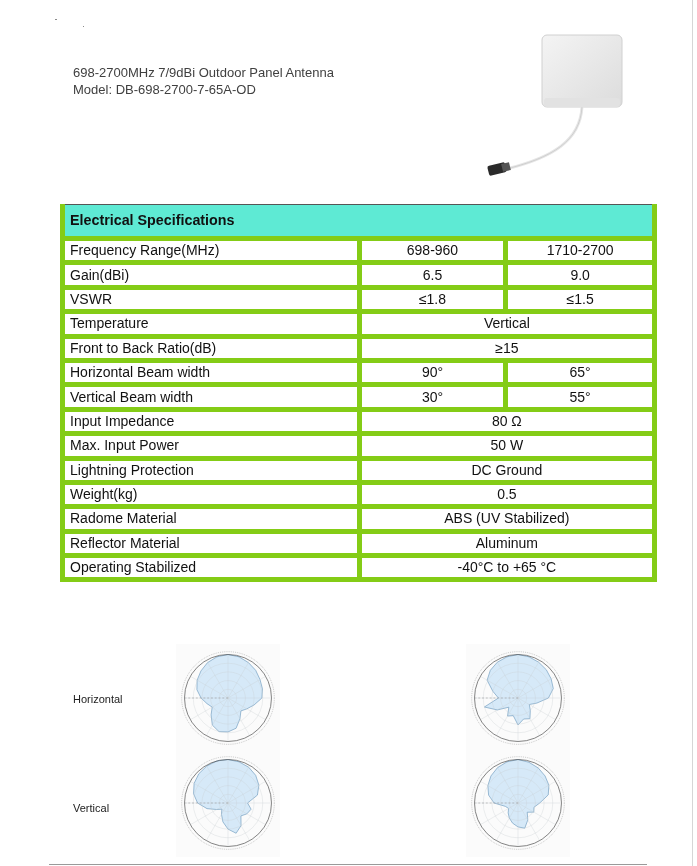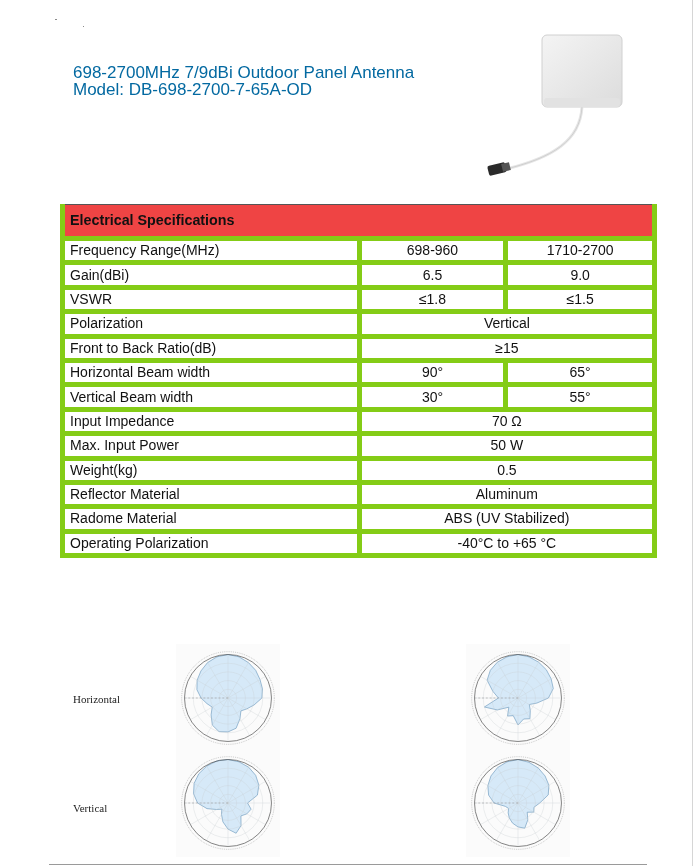--- a/index.html
+++ b/index.html
@@ -1,27 +1,27 @@
 <!DOCTYPE html>
 <html><head>
 <meta charset="utf-8">
 <style>
   html, body { margin: 0; padding: 0; background: #ffffff; }
   body { width: 697px; height: 866px; position: relative; overflow: hidden;
          font-family: "Liberation Sans", sans-serif; color: #111; }
   .page-edge { position: absolute; right: 4px; top: 0; bottom: 0; width: 1px; background: #d6d6d6; }
   .speck { position: absolute; width: 2px; height: 1px; background: #8a8a8a; }
-  .title-block { position: absolute; left: 73px; top: 64px; font-size: 17px; line-height: 17px; color: #0369a1; }
+  .title-block { position: absolute; left: 73px; top: 64px; font-size: 13px; line-height: 17px; color: #404040; }
   .product-photo { position: absolute; left: 484px; top: 30px; width: 140px; height: 150px; }
   table.spec { position: absolute; left: 60px; top: 204px; width: 597px; border-collapse: collapse; font-size: 14px; }
   table.spec td { border: 5px solid #84cc16; height: 19.4px; padding: 0 0 0 5px; line-height: 19px; white-space: nowrap; }
   table.spec td.v { text-align: center; padding: 0; border-radius: 7px; }
-  table.spec tr.section td { background: #ef4444; height: 31px; font-weight: bold; font-size: 14.3px; border-top: 1.5px solid #555; border-bottom: 1.5px solid #555; }
+  table.spec tr.section td { background: #5eead4; height: 31px; font-weight: bold; font-size: 14.3px; border-top: 1.5px solid #555; border-bottom: 1.5px solid #555; }
   col.c1 { width: 299px; } col.c2 { width: 148px; } col.c3 { width: 150px; }
-  .pattern-label { position: absolute; font-size: 11px; color: #222; font-family: Liberation Serif, serif; }
+  .pattern-label { position: absolute; font-size: 11px; color: #222; }
   .polar { position: absolute; width: 104px; height: 108px; }
   .bottom-rule { position: absolute; left: 49px; right: 50px; top: 864px; height: 1px; background: #9a9a9a; }
 </style>
 </head>
 <body>
 
 <div class="page-edge"></div>
 <div class="speck" style="left:55px;top:19px"></div>
 <div class="speck" style="left:83px;top:26px;width:1px"></div>
 
@@ -68,59 +68,63 @@
         <td>Gain(dBi)</td>
         <td class="v">6.5</td>
         <td class="v">9.0</td>
       </tr>
       <tr>
         <td>VSWR</td>
         <td class="v">≤1.8</td>
         <td class="v">≤1.5</td>
       </tr>
       <tr>
-        <td>Polarization</td>
+        <td>Temperature</td>
         <td class="v" colspan="2">Vertical</td>
       </tr>
       <tr>
         <td>Front to Back Ratio(dB)</td>
         <td class="v" colspan="2">≥15</td>
       </tr>
       <tr>
         <td>Horizontal Beam width</td>
         <td class="v">90°</td>
         <td class="v">65°</td>
       </tr>
       <tr>
         <td>Vertical Beam width</td>
         <td class="v">30°</td>
         <td class="v">55°</td>
       </tr>
       <tr>
         <td>Input Impedance</td>
-        <td class="v" colspan="2">70 Ω</td>
+        <td class="v" colspan="2">80 Ω</td>
       </tr>
       <tr>
         <td>Max. Input Power</td>
         <td class="v" colspan="2">50 W</td>
       </tr>
       <tr>
+        <td>Lightning Protection</td>
+        <td class="v" colspan="2">DC Ground</td>
+      </tr>
+      <tr>
         <td>Weight(kg)</td>
         <td class="v" colspan="2">0.5</td>
       </tr>
       <tr>
+        <td>Radome Material</td>
+        <td class="v" colspan="2">ABS (UV Stabilized)</td>
+      </tr>
+      <tr>
         <td>Reflector Material</td>
         <td class="v" colspan="2">Aluminum</td>
       </tr>
       <tr>
-        <td>Radome Material</td>
-        <td class="v" colspan="2">ABS (UV Stabilized)</td>
-      </tr>
-      <tr>
-        <td>Operating Polarization</td>
+        <td>Operating Stabilized</td>
         <td class="v" colspan="2">-40°C to +65 °C</td>
       </tr>
     </tbody>
 </table>
 
 <div class="pattern-label" style="left:73px;top:693px">Horizontal</div>
 <div class="pattern-label" style="left:73px;top:802px">Vertical</div>
 
 <svg class="polar" style="left:176px;top:644px" viewBox="-55 -57 110 114">
     <rect x="-55" y="-57" width="110" height="114" fill="#fbfbfb"></rect>

